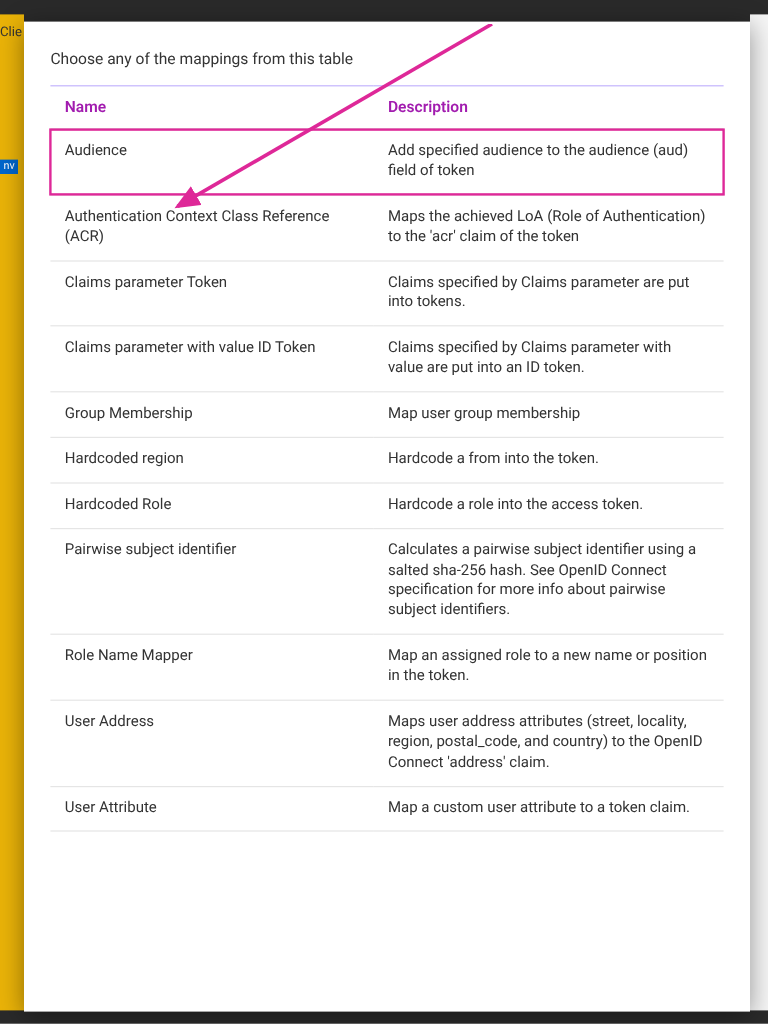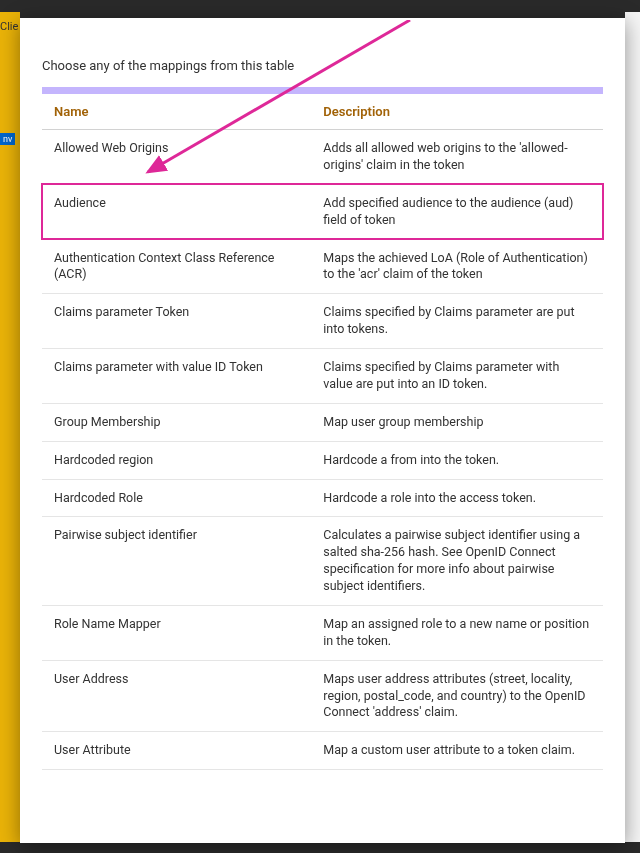--- a/index.html
+++ b/index.html
@@ -69,35 +69,35 @@
       font-size: 18px;
       font-weight: 700;
       color: #151515;
       cursor: pointer;
       padding: 0 4px;
       line-height: 1;
     }
     .modal-subtitle {
       font-size: 13px;
       color: #333;
-      margin-top: 22px;
+      margin-top: 6px;
       margin-bottom: 14px;
     }
     .table {
       width: 100%;
       border-collapse: collapse;
     }
     .table th {
       text-align: left;
       font-size: 13px;
       font-weight: 600;
-      color: #a16207;
+      color: #a21caf;
       padding: 10px 12px;
       border-bottom: 1px solid #d2d2d2;
-      border-top: 7px solid #c4b5fd;
+      border-top: 1px solid #c4b5fd;
     }
     .table td {
       font-size: 12.5px;
       color: #333;
       padding: 10px 12px;
       border-bottom: 1px solid #e5e5e5;
       vertical-align: top;
       line-height: 1.35;
     }
     .table th:first-child,
@@ -130,24 +130,20 @@
   <p class="modal-subtitle">Choose any of the mappings from this table</p>
 
   <table class="table">
     <thead>
       <tr>
         <th>Name</th>
         <th>Description</th>
       </tr>
     </thead>
     <tbody id="table-body">
-        <tr>
-          <td>Allowed Web Origins</td>
-          <td>Adds all allowed web origins to the 'allowed-origins' claim in the token</td>
-        </tr>
         <tr class="highlight-row">
           <td>Audience</td>
           <td>Add specified audience to the audience (aud) field of token</td>
         </tr>
         <tr>
           <td>Authentication Context Class Reference (ACR)</td>
           <td>Maps the achieved LoA (Role of Authentication) to the 'acr' claim of the token</td>
         </tr>
         <tr>
           <td>Claims parameter Token</td>

